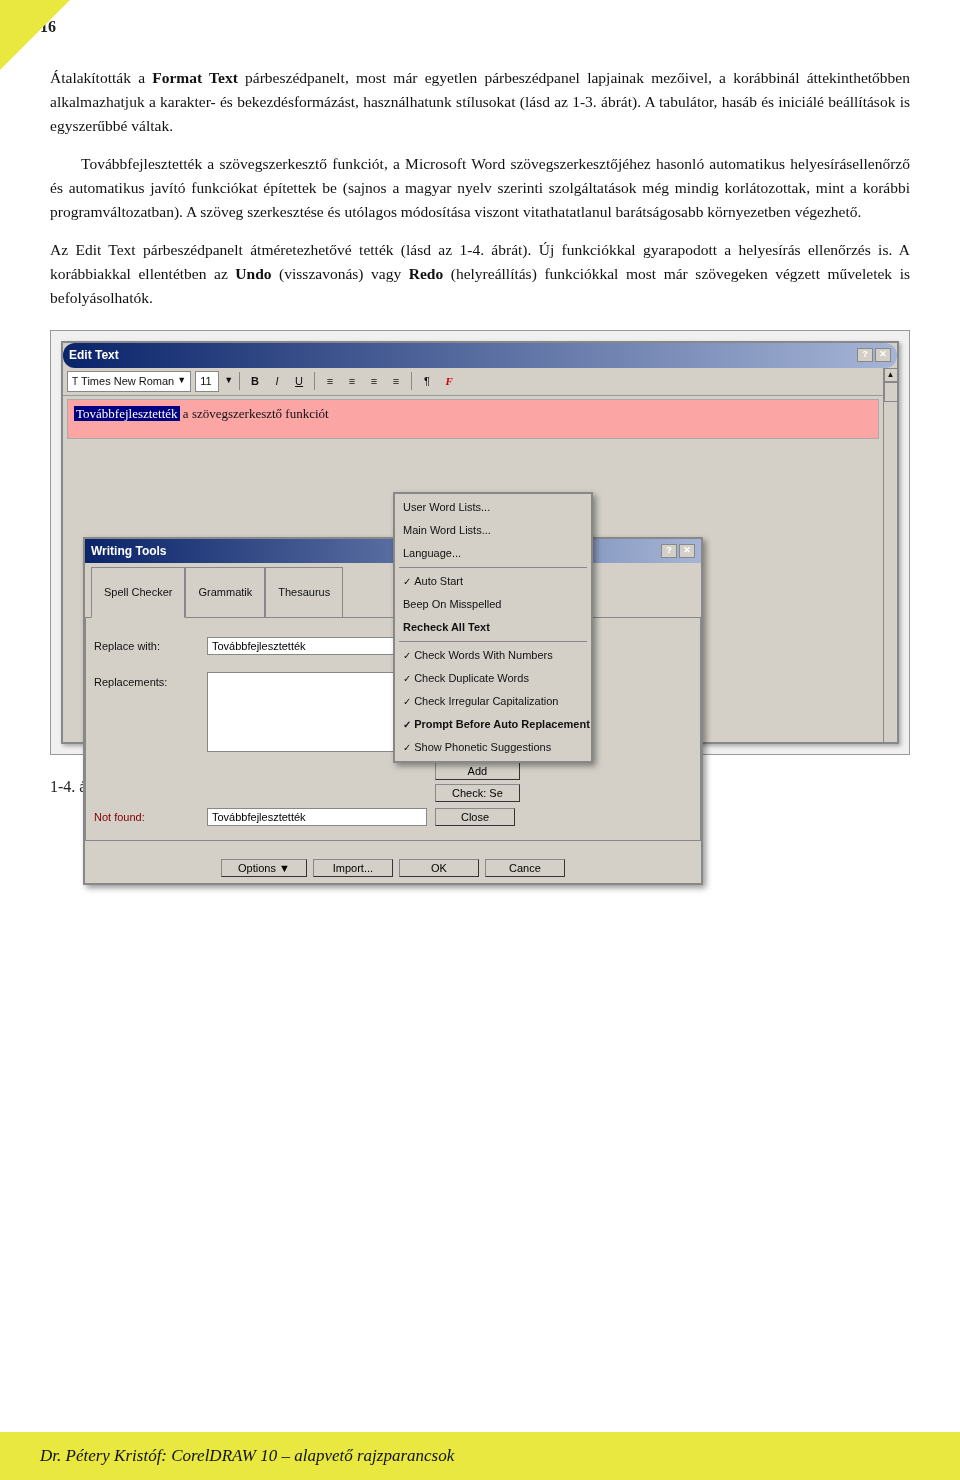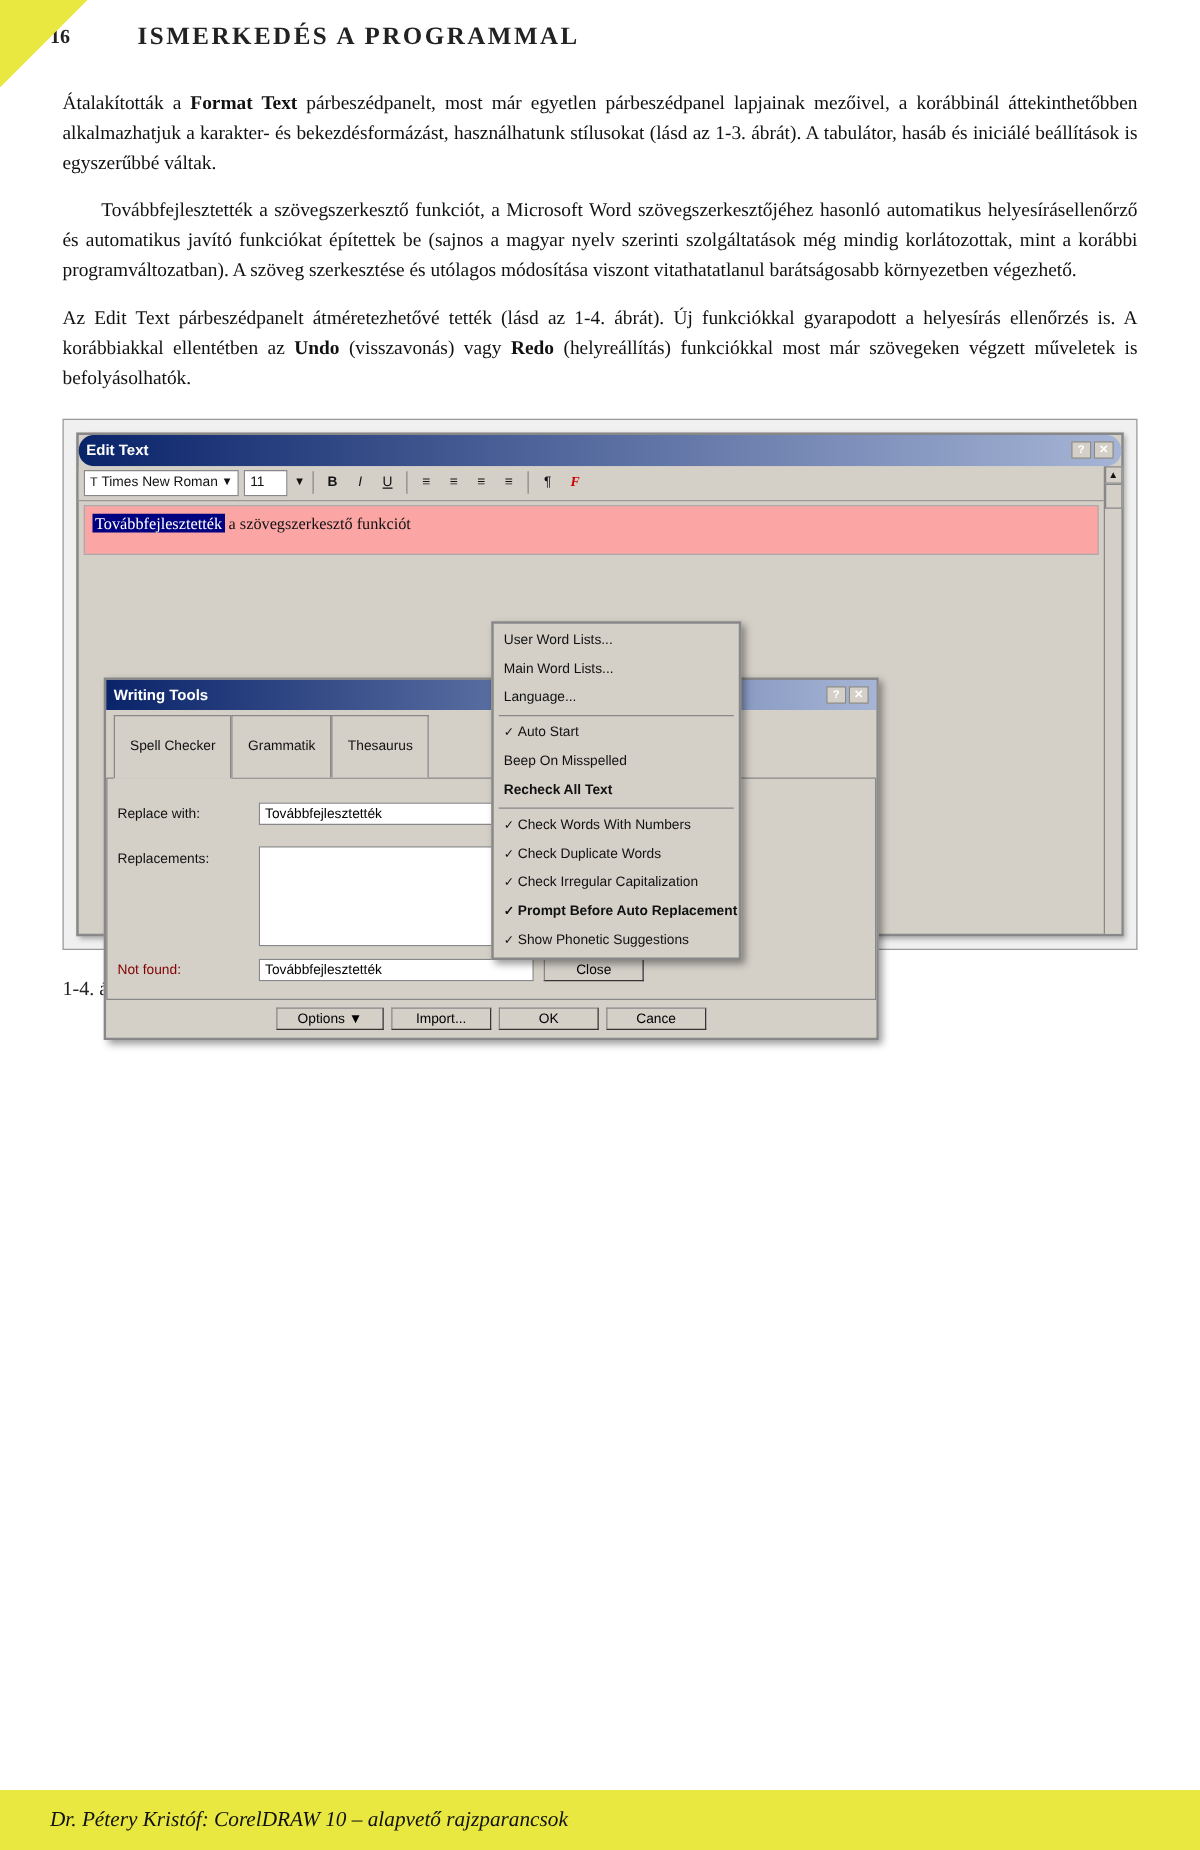--- a/index.html
+++ b/index.html
@@ -132,21 +132,21 @@
       font-family: Arial, sans-serif;
       gap: 3px;
     }
 
     .font-size-box {
       background: white;
       border: 1px solid #888;
       padding: 1px 4px;
       font-size: 11px;
       font-family: Arial, sans-serif;
-      width: 35px;
+      width: 24px;
     }
 
     .toolbar-sep {
       width: 1px;
       height: 18px;
       background: #888;
       margin: 0 2px;
     }
 
     .toolbar-btn {
@@ -326,20 +326,21 @@
       margin: 2px 4px;
     }
 
     
     .bottom-buttons-row {
       display: flex;
       justify-content: center;
       padding: 6px 24px;
       gap: 6px;
       background: #d4d0c8;
+      margin-top: 12px;
     }
 
     
     .figure-caption {
       text-align: center;
       font-size: 16px;
       margin: 16px 0 20px 0;
       color: #222;
     }
 
@@ -398,21 +399,20 @@
       flex: 1;
     }
   </style>
 </head>
 <body>
 
 <div class="corner-accent"></div>
 
 <div class="header-bar">
   <span class="page-number">16</span>
-  <span class="header-title">ISMERKEDÉS A PROGRAMMAL</span>
 </div>
 
 <div class="main-content">
 
   <p>
     Átalakították a <strong>Format Text</strong> párbeszédpanelt, most már egyetlen párbeszédpanel lapjainak mezőivel, a korábbinál áttekinthetőbben alkalmazhatjuk a karakter- és bekezdésformázást, használhatunk stílusokat (lásd az 1-3. ábrát). A tabulátor, hasáb és iniciálé beállítások is egyszerűbbé váltak.
   </p>
 
   <p class="indent">
     Továbbfejlesztették a szövegszerkesztő funkciót, a Microsoft Word szövegszerkesztőjéhez hasonló automatikus helyesírásellenőrző és automatikus javító funkciókat építettek be (sajnos a magyar nyelv szerinti szolgáltatások még mindig korlátozottak, mint a korábbi programváltozatban). A szöveg szerkesztése és utólagos módosítása viszont vitathatatlanul barátságosabb környezetben végezhető.
@@ -498,20 +498,28 @@
                   <div class="form-buttons-col">
                     <button class="wt-btn">Skip Once</button>
                     <button class="wt-btn">Undo</button>
                     <div style="position:relative">
                       <button class="wt-btn" style="padding:2px 8px;">Options <span>▼</span></button>
                     </div>
                     <button class="wt-btn">Skip All</button>
                   </div>
                 </div>
 
+                <div class="form-row">
+                  <span class="form-label"></span>
+                  <div style="width:220px"></div>
+                  <div class="form-buttons-col">
+                    <button class="wt-btn">Add</button>
+                    <button class="wt-btn">Check: Se</button>
+                  </div>
+                </div>
 
                 <div class="form-row">
                   <span class="form-label not-found-label">Not found:</span>
                   <input class="form-input" type="text" value="Továbbfejlesztették" readonly="" style="width: 220px;">
                   <div class="form-buttons-col">
                     <button class="wt-btn">Close</button>
                   </div>
                 </div>
 
               </div>

